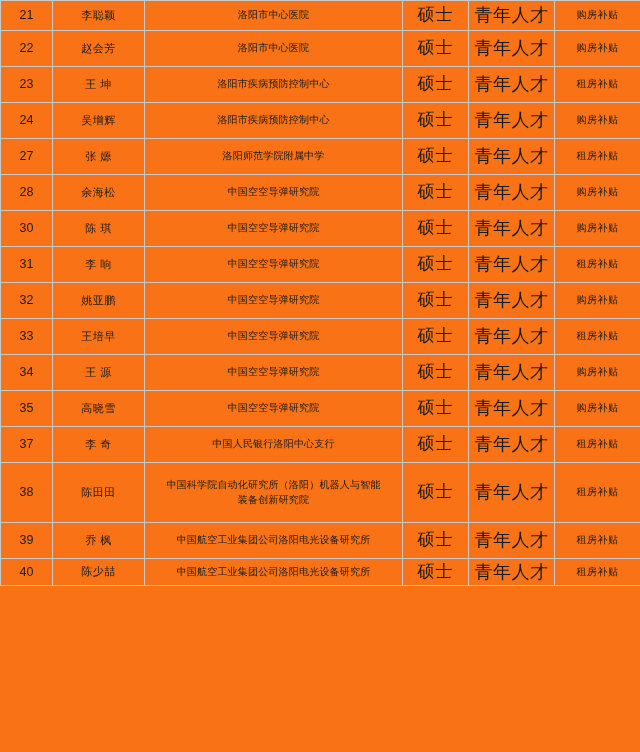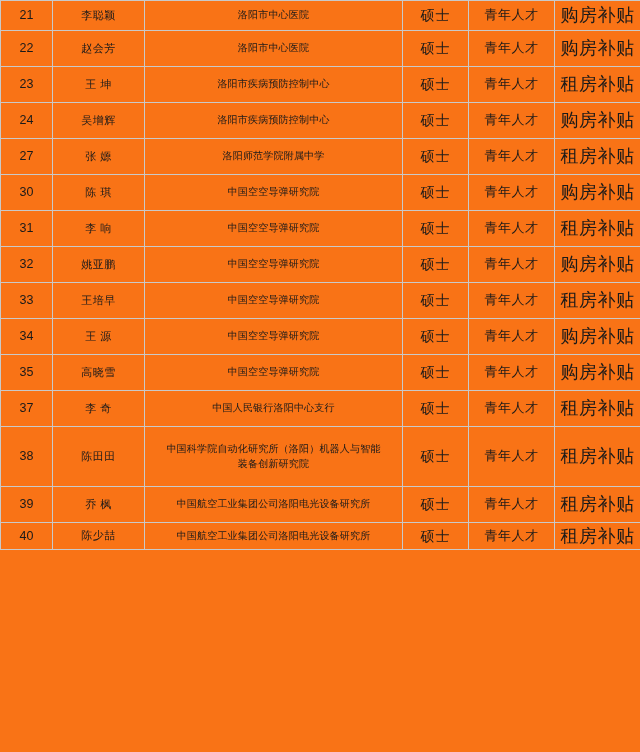--- a/index.html
+++ b/index.html
@@ -39,23 +39,23 @@
   col.c-idx   { width: 52px; }
   col.c-name  { width: 92px; }
   col.c-unit  { width: 258px; }
   col.c-deg   { width: 66px; }
   col.c-type  { width: 86px; }
   col.c-sub   { width: 86px; }
 
   td.idx  { font-size: 12.5px; }
   td.name { font-size: 11px; letter-spacing: 0.5px; }
   td.unit { font-size: 10px; letter-spacing: 0.2px; }
-  td.deg  { font-size: 14px; letter-spacing: 1px; }
-  td.type { font-size: 13px; letter-spacing: 0.5px; }
-  td.sub  { font-size: 18px; letter-spacing: 0.5px; }
+  td.deg  { font-size: 17px; letter-spacing: 1px; }
+  td.type { font-size: 18px; letter-spacing: 0.5px; }
+  td.sub  { font-size: 10px; letter-spacing: 0.5px; }
 
   tr.row { height: 36px; }
   tr.row.tall { height: 60px; }
   tr.row.first { height: 30px; }
   tr.row.last { height: 18px; padding-left: 30px; }
 
   .unit-lines span { display: block; }
 </style>
 </head>
 <body>
@@ -105,20 +105,28 @@
       </tr>
       <tr class="row">
         <td class="idx">27</td>
         <td class="name">张 嫄</td>
         <td class="unit">洛阳师范学院附属中学</td>
         <td class="deg">硕士</td>
         <td class="type">青年人才</td>
         <td class="sub">租房补贴</td>
       </tr>
       <tr class="row">
+        <td class="idx">28</td>
+        <td class="name">余海松</td>
+        <td class="unit">中国空空导弹研究院</td>
+        <td class="deg">硕士</td>
+        <td class="type">青年人才</td>
+        <td class="sub">购房补贴</td>
+      </tr>
+      <tr class="row">
         <td class="idx">30</td>
         <td class="name">陈 琪</td>
         <td class="unit">中国空空导弹研究院</td>
         <td class="deg">硕士</td>
         <td class="type">青年人才</td>
         <td class="sub">购房补贴</td>
       </tr>
       <tr class="row">
         <td class="idx">31</td>
         <td class="name">李 响</td>

